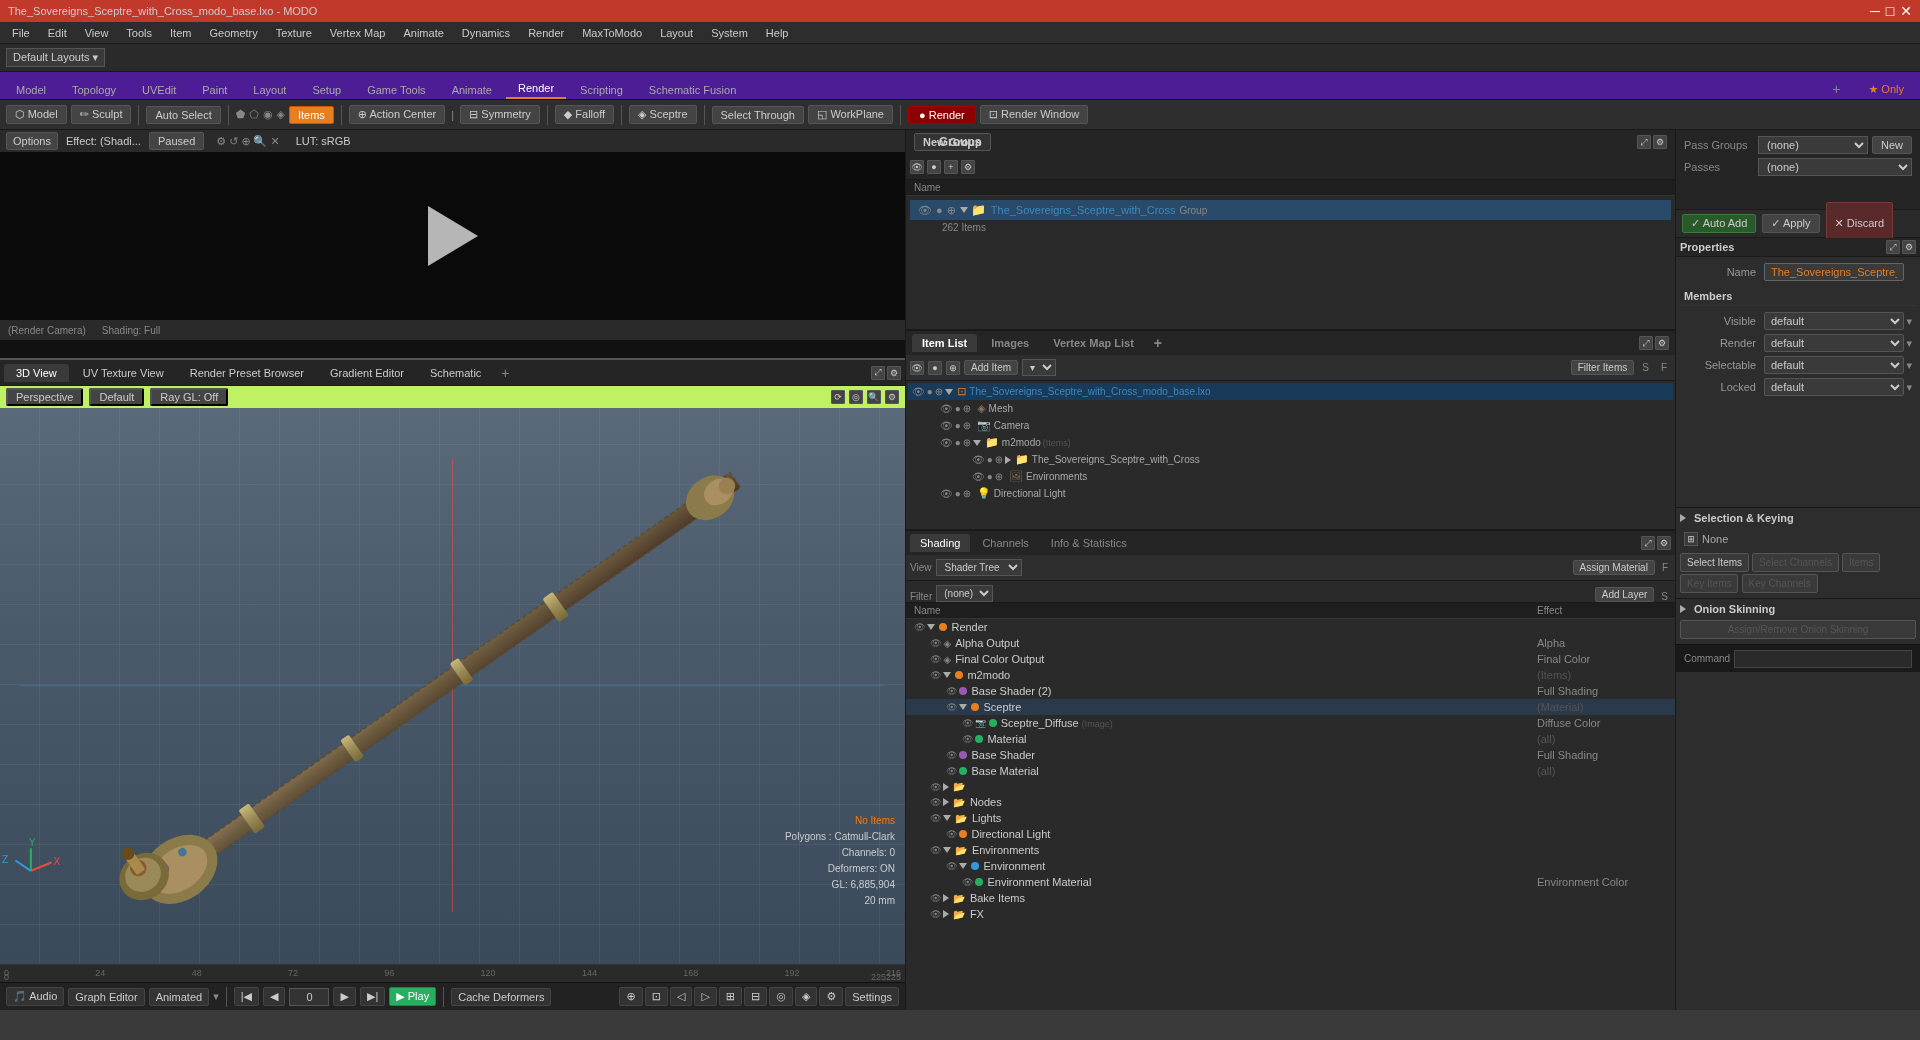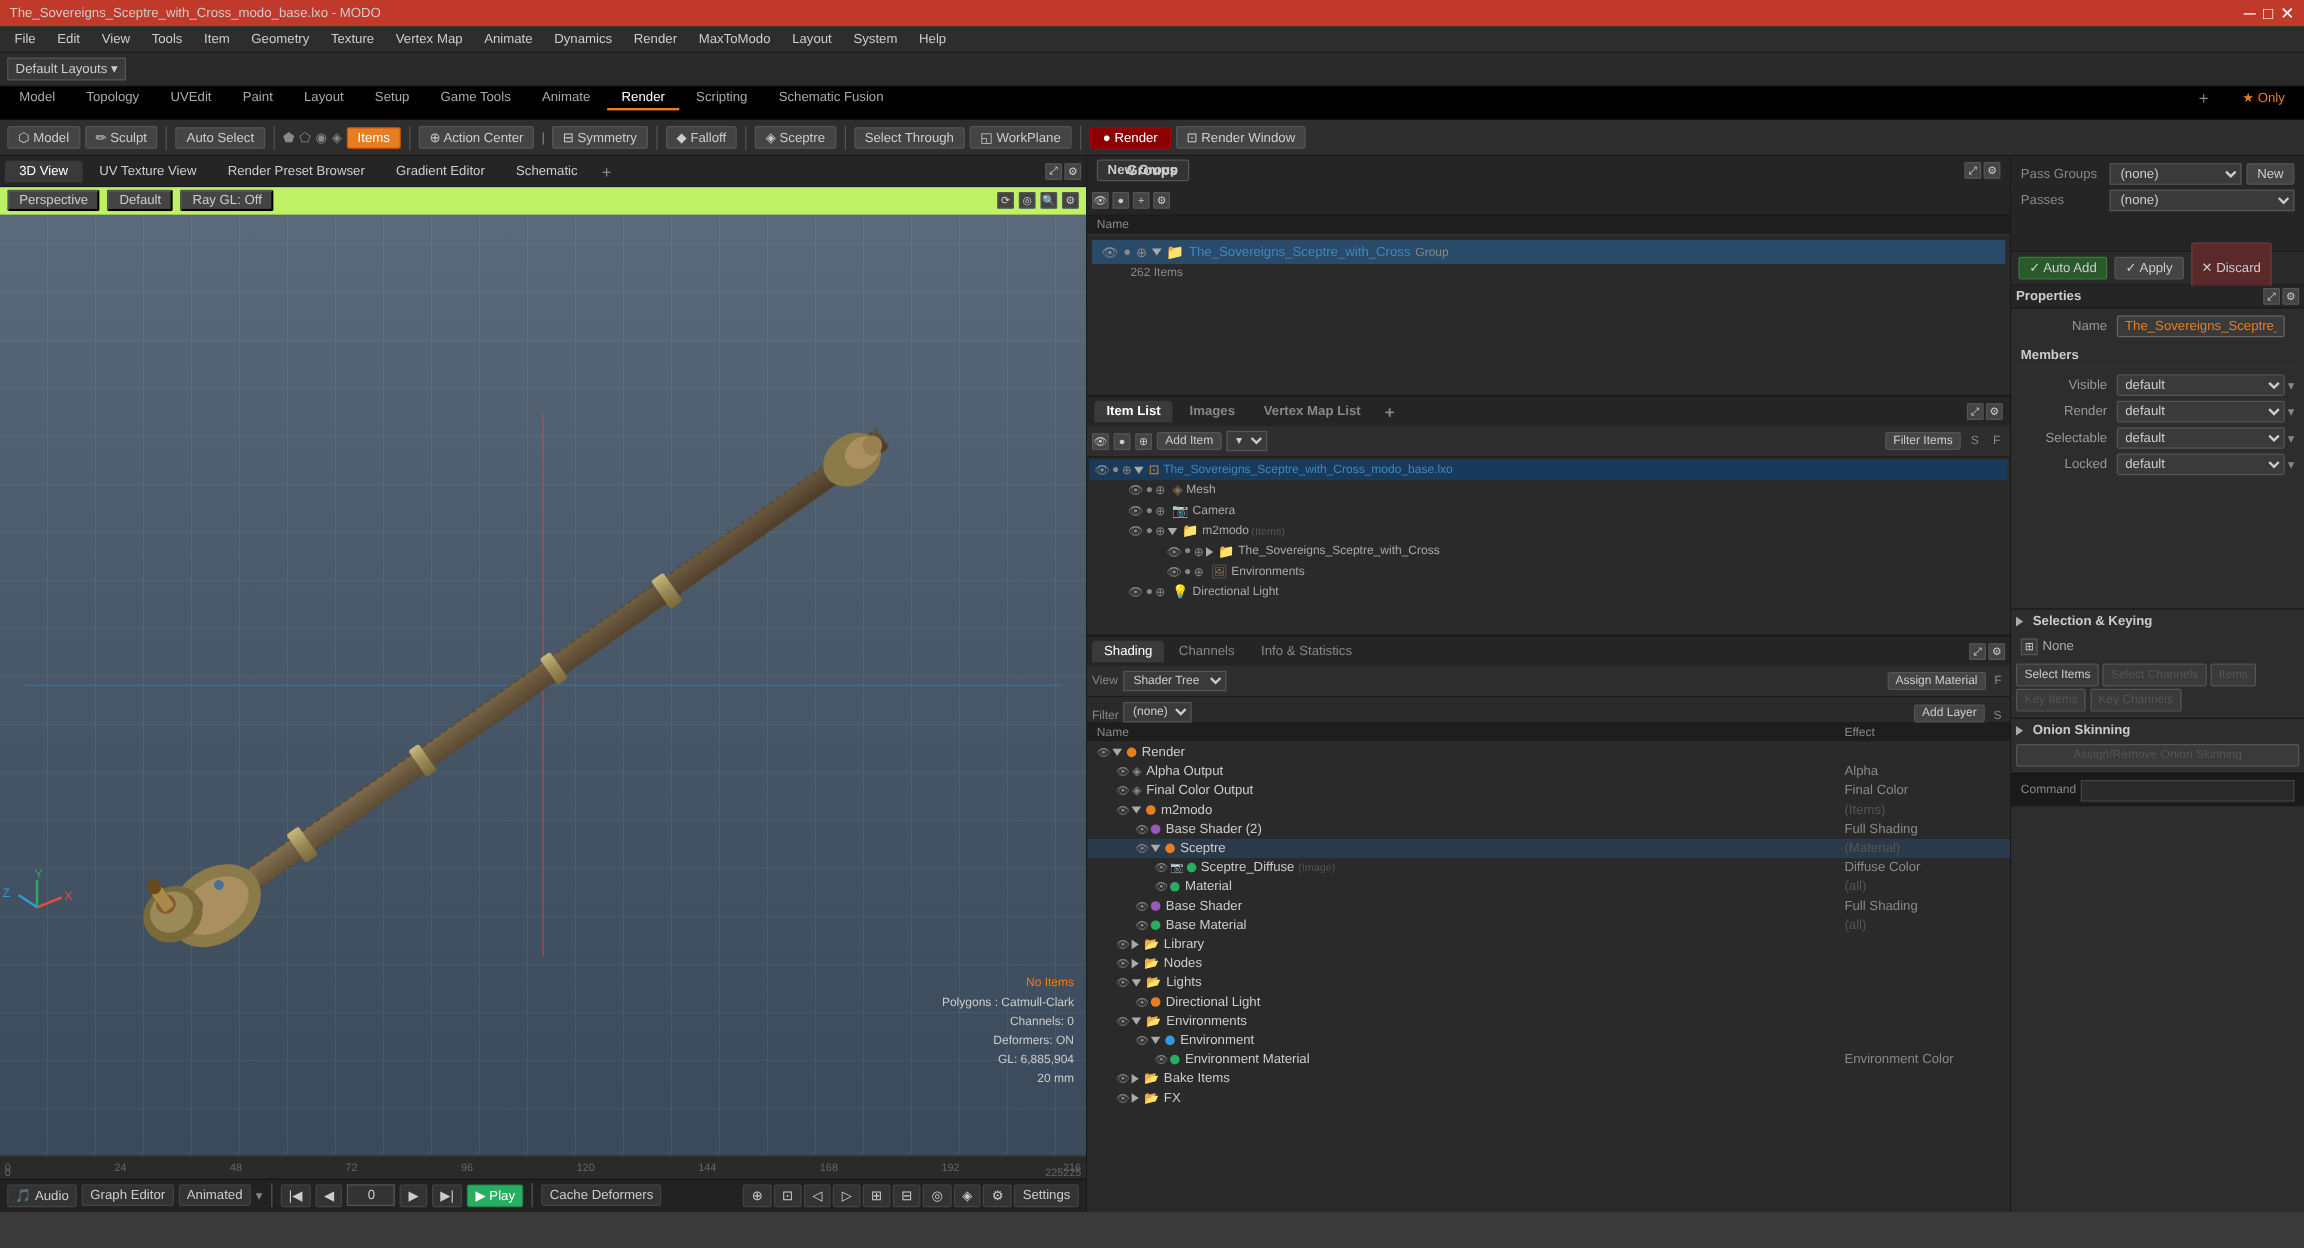--- a/index.html
+++ b/index.html
@@ -129,21 +129,21 @@
     ::-webkit-scrollbar { width: 6px; height: 6px; }
     ::-webkit-scrollbar-track { background: #1a1a1a; }
     ::-webkit-scrollbar-thumb { background: #555; border-radius: 3px; }
     
     .timeline-ruler-container { position: relative; background: #2a2a2a; height: 20px; border-top: 1px solid #333; display: flex; align-items: center; padding: 0 4px; overflow: hidden; }
     .ruler-numbers { display: flex; width: 100%; justify-content: space-between; color: #666; font-size: 9px; }
     
     .render-btn { background: #8B0000; border: 1px solid #aa0000; color: #fff; padding: 2px 10px; border-radius: 2px; cursor: pointer; font-size: 11px; }
     
     
-    #top-layout-tabs { height: 28px; background: #000000; display: flex; align-items: flex-start; padding: 0 4px; border-bottom: 1px solid #111; gap: 2px; }
+    #top-layout-tabs { height: 28px; background: #4c1d95; display: flex; align-items: flex-end; padding: 0 4px; border-bottom: 1px solid #111; gap: 2px; }
     .top-tab { padding: 3px 12px; color: #aaa; cursor: pointer; font-size: 11px; }
     .top-tab.active { color: white; border-bottom: 2px solid #e67e22; }
     .plus-btn { color: #888; cursor: pointer; padding: 2px 6px; font-size: 14px; }
     
     .right-align { margin-left: auto; }
     
     
     .item-highlight { background: #1a3a5a; }
     
     
@@ -233,20 +233,36 @@
   <button class="toolbar-btn">◱ WorkPlane</button>
   <div class="toolbar-sep"></div>
   <button class="toolbar-btn render-btn">● Render</button>
   <button class="toolbar-btn">⊡ Render Window</button>
 </div>
 
 <div id="main" style="display:flex; height:calc(1040px - 22px - 22px - 28px - 30px - 28px - 30px);">
 
   <div id="left-panel">
 
+    <div id="preview-area">
+      <div id="preview-toolbar">
+        <span class="toolbar-icon-btn">Options</span>
+        <span style="color:#ccc;">Effect: (Shadi...</span>
+        <button class="toolbar-btn">Paused</button>
+        <span style="margin-left:4px; color:#888;">⚙ ↺ ⊕ 🔍 ✕</span>
+        <span style="color:#ccc; margin-left:8px;">LUT: sRGB</span>
+      </div>
+      <div id="preview-content" style="height:168px; background:#0a0a0a; display:flex; align-items:center; justify-content:center;">
+        <div class="play-button"></div>
+      </div>
+      <div id="preview-info">
+        <span>(Render Camera)</span>
+        <span style="margin-left:16px;">Shading: Full</span>
+      </div>
+    </div>
 
     <div id="view3d-tabs">
       <span class="view3d-tab active">3D View</span>
       <span class="view3d-tab">UV Texture View</span>
       <span class="view3d-tab">Render Preset Browser</span>
       <span class="view3d-tab">Gradient Editor</span>
       <span class="view3d-tab">Schematic</span>
       <span class="plus-btn">+</span>
       <div class="panel-controls" style="margin-left:auto;">
         <button class="panel-ctrl-btn">⤢</button>
@@ -602,21 +618,20 @@
           <span style="color:#888; font-size:9px; margin-right:2px;">👁</span>
           <span class="green-dot"></span>
           <span style="flex:1; font-size:11px;">Base Material</span>
           <span style="flex:0 0 130px; font-size:11px; color:#555;">(all)</span>
         </div>
 
         <div class="shader-row" style="padding:2px 8px 2px 24px; display:flex; align-items:center;">
           <span style="color:#888; font-size:9px; margin-right:2px;">👁</span>
           <span class="tri-right"></span>
           <span style="margin-right:4px; font-size:10px; color:#888;">📂</span>
-          <span style="flex:1; font-size:11px;">Library</span>
         </div>
 
         <div class="shader-row" style="padding:2px 8px 2px 24px; display:flex; align-items:center;">
           <span style="color:#888; font-size:9px; margin-right:2px;">👁</span>
           <span class="tri-right"></span>
           <span style="margin-right:4px; font-size:10px; color:#888;">📂</span>
           <span style="flex:1; font-size:11px;">Nodes</span>
         </div>
 
         <div class="shader-row" style="padding:2px 8px 2px 24px; display:flex; align-items:center;">

